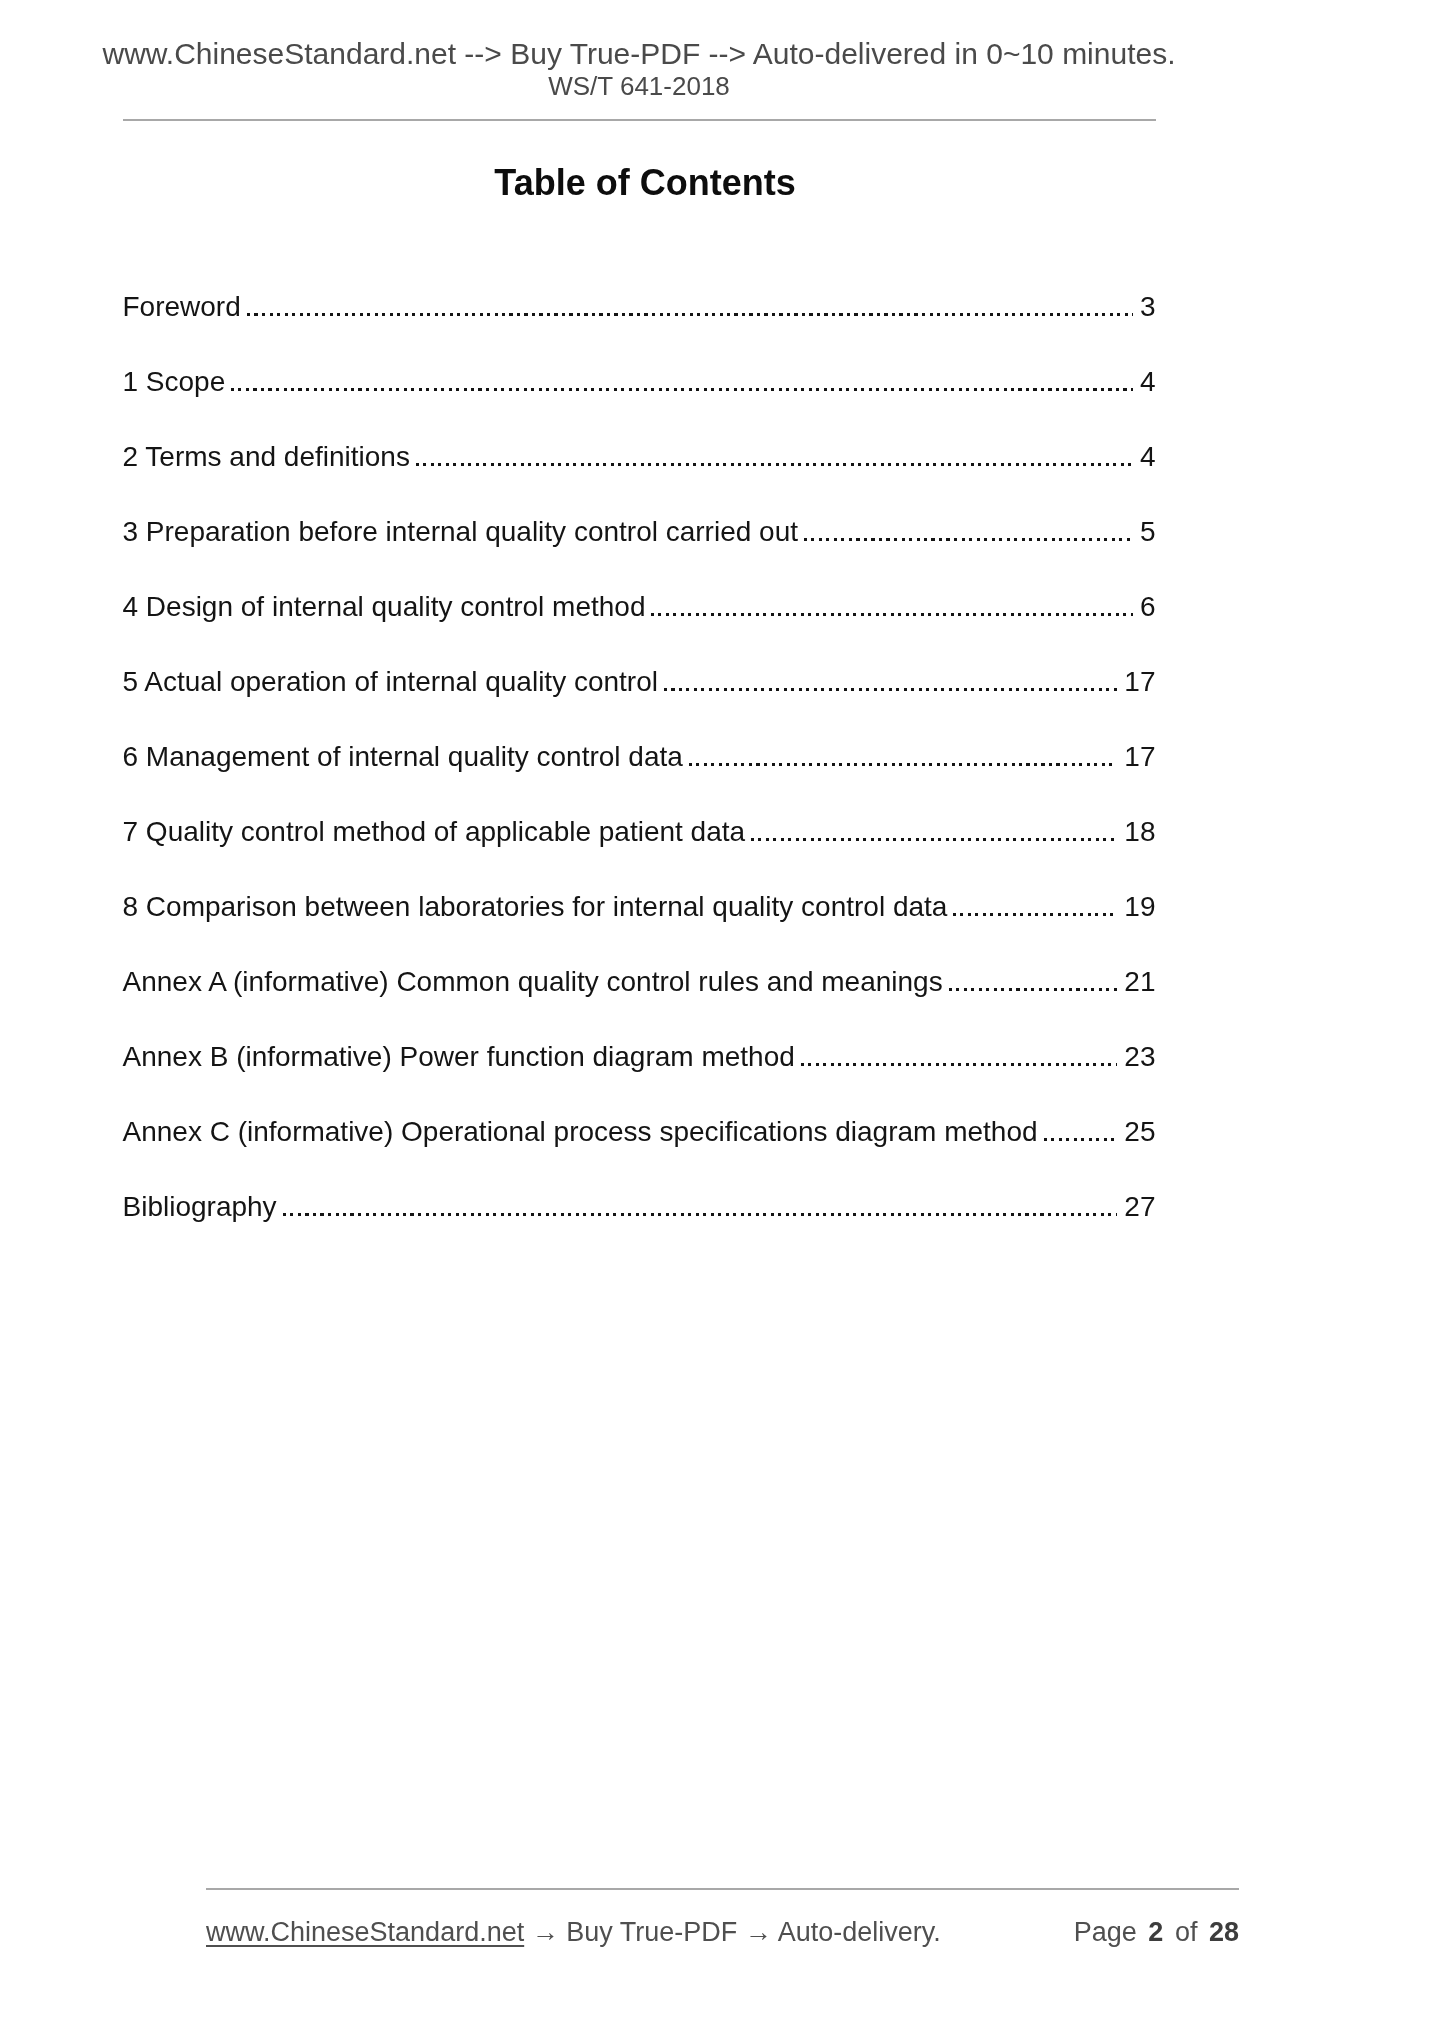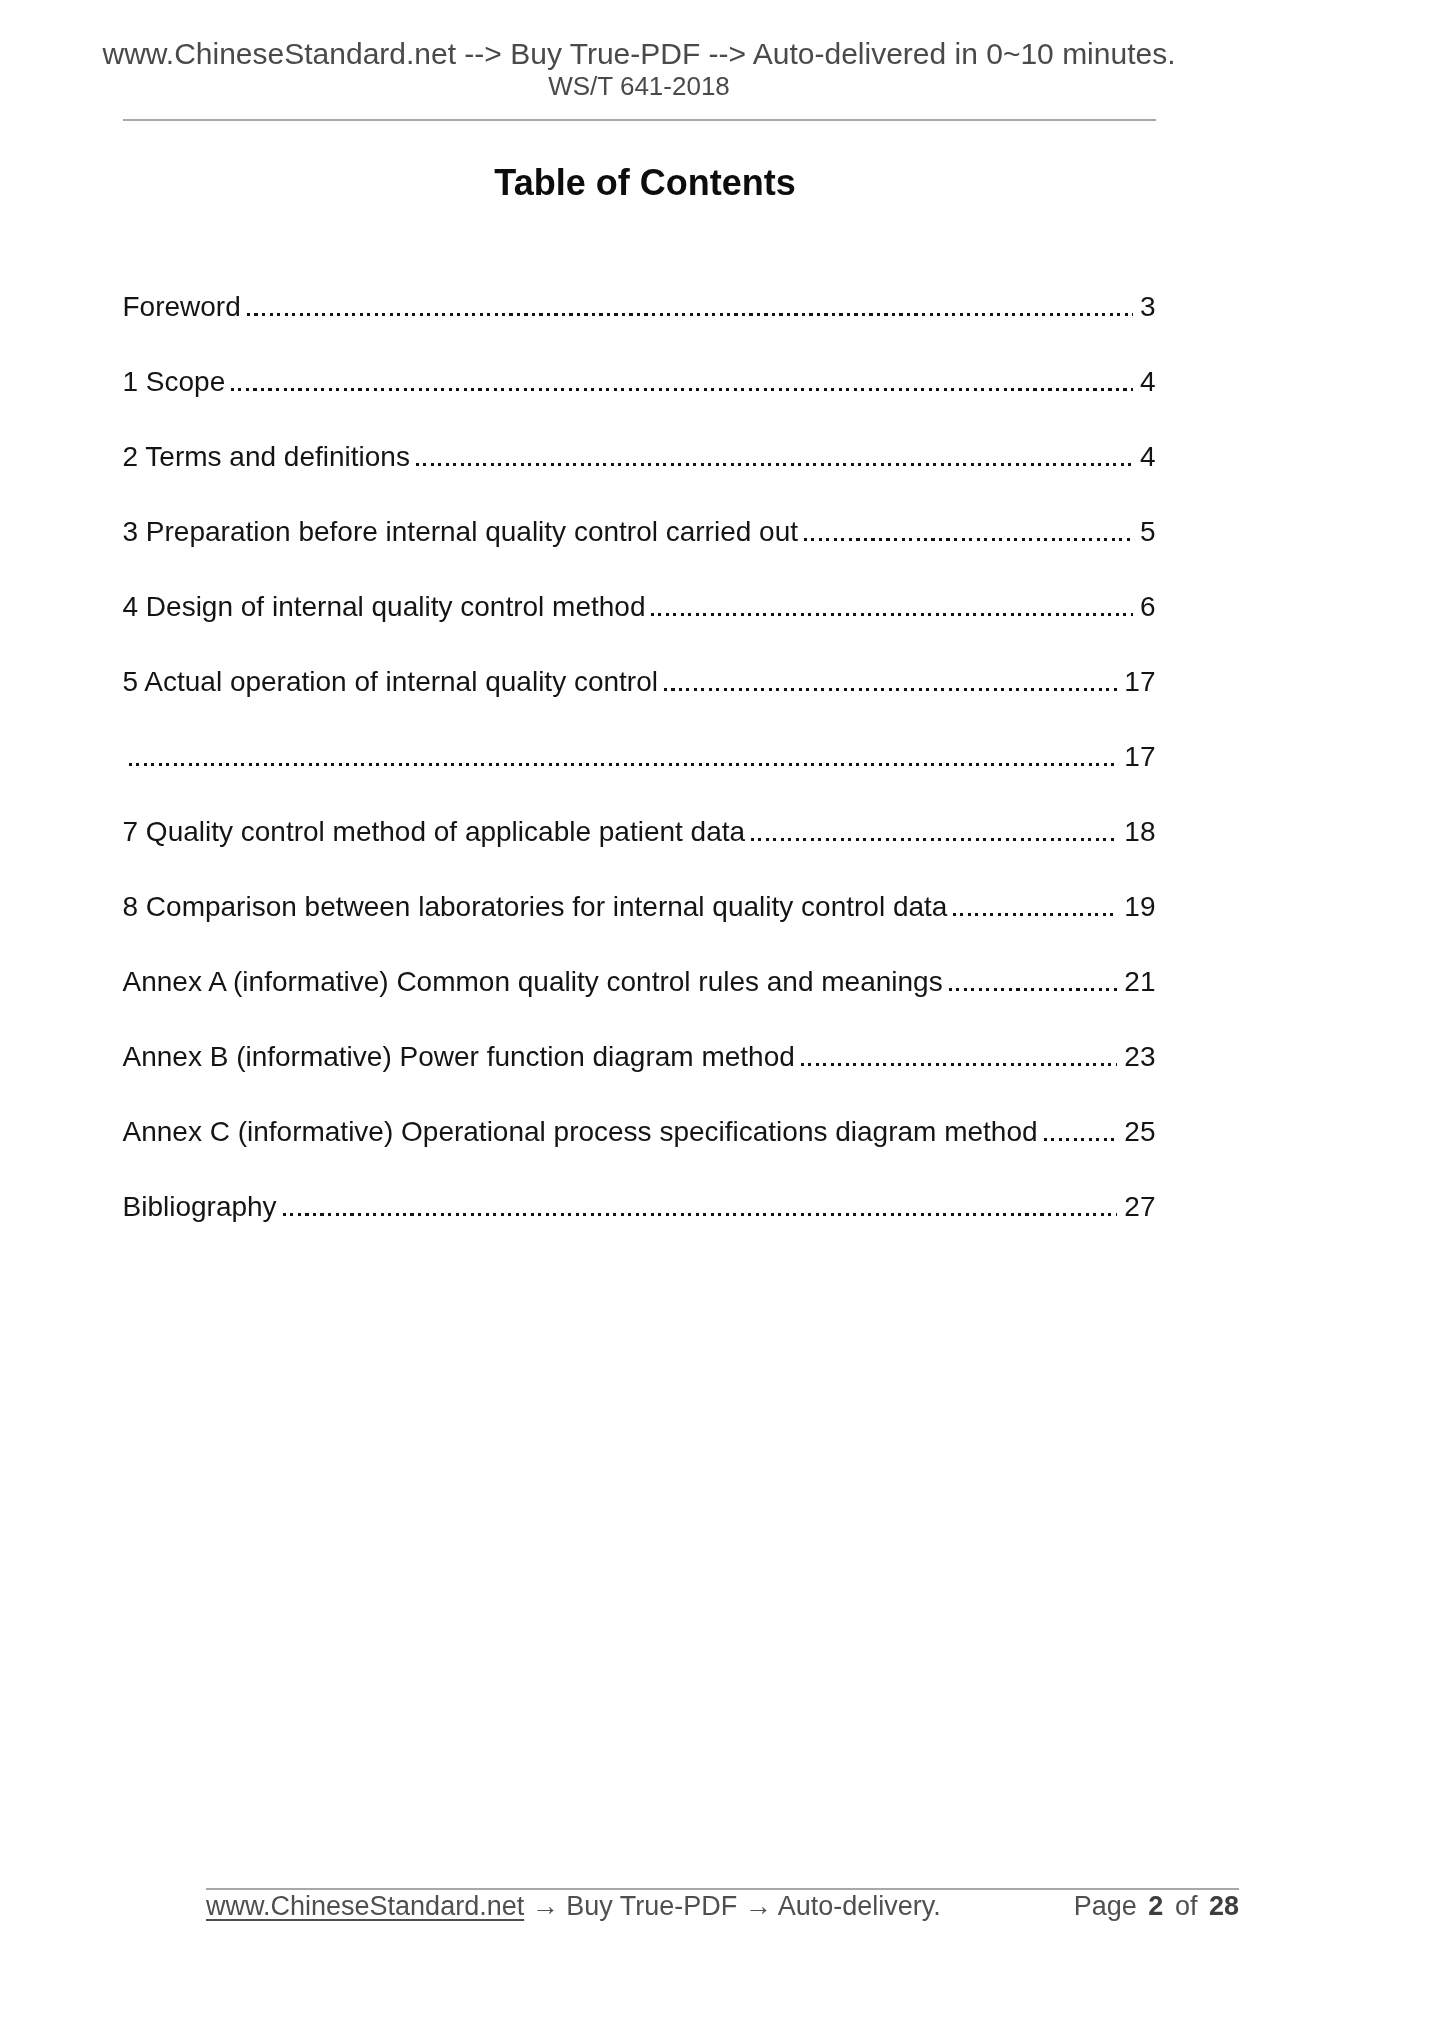--- a/index.html
+++ b/index.html
@@ -71,20 +71,21 @@
   }
   .toc-page-num {
     white-space: nowrap;
   }
   .footer {
     position: absolute;
     left: 206px;
     top: 1888px;
     width: 1033px;
     border-top: 2px solid #a8a8a8;
+    padding-top: 26px;
     display: flex;
     justify-content: space-between;
     align-items: baseline;
     font-size: 27px;
     line-height: 32px;
     color: #4f4f4f;
   }
   .footer-link {
     color: #4f4f4f;
     text-decoration: underline;
@@ -145,20 +146,21 @@
       <span class="toc-page-num">6</span>
     </div>
 
     <div class="toc-row">
       <span class="toc-label">5 Actual operation of internal quality control</span>
       <span class="toc-leader"></span>
       <span class="toc-page-num">17</span>
     </div>
 
     <div class="toc-row">
+      <span class="toc-label">6 Management of internal quality control data</span>
       <span class="toc-leader"></span>
       <span class="toc-page-num">17</span>
     </div>
 
     <div class="toc-row">
       <span class="toc-label">7 Quality control method of applicable patient data</span>
       <span class="toc-leader"></span>
       <span class="toc-page-num">18</span>
     </div>
 

